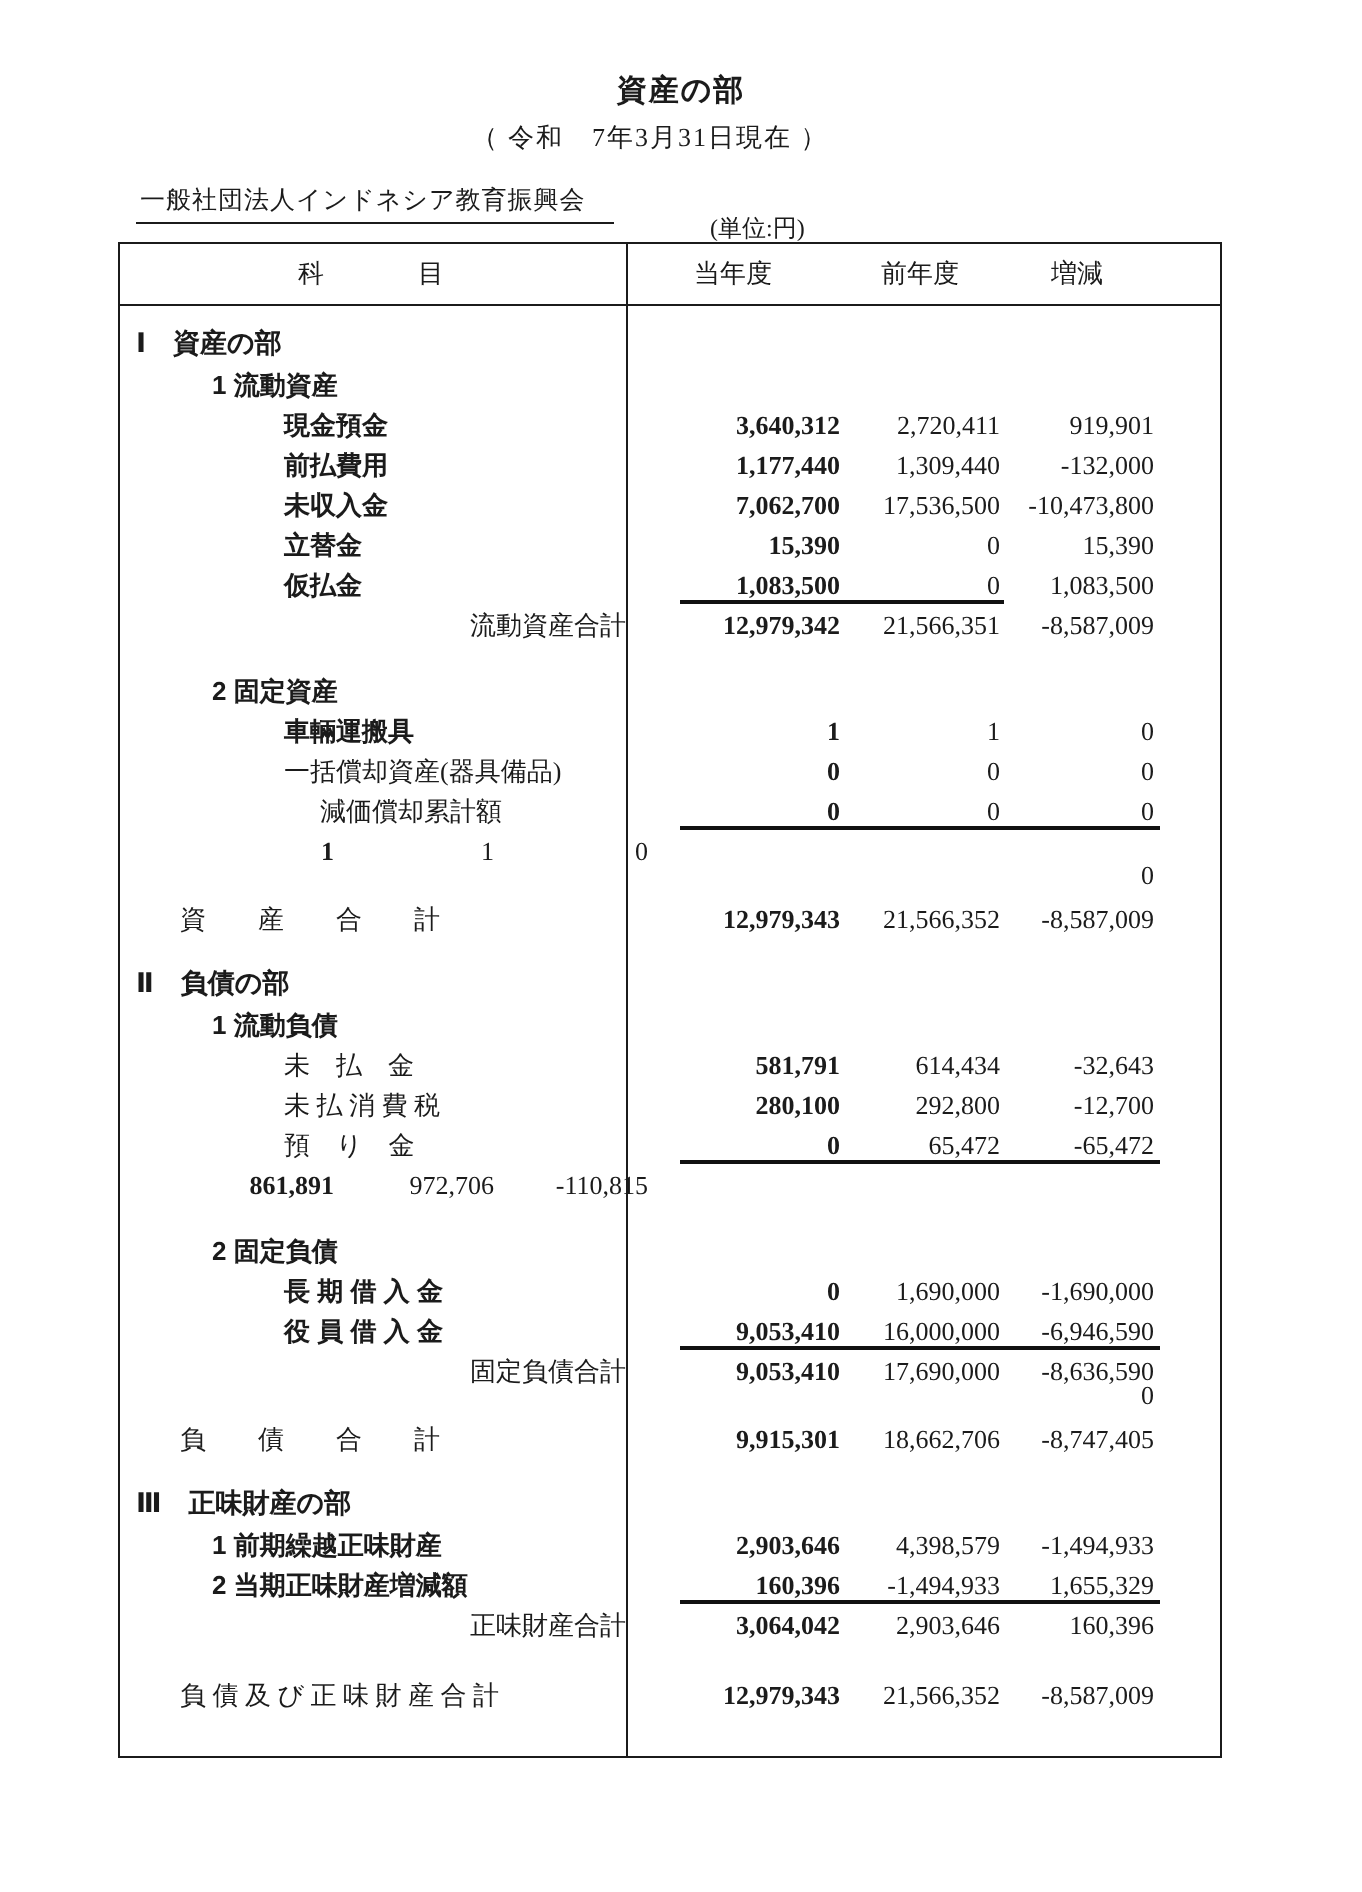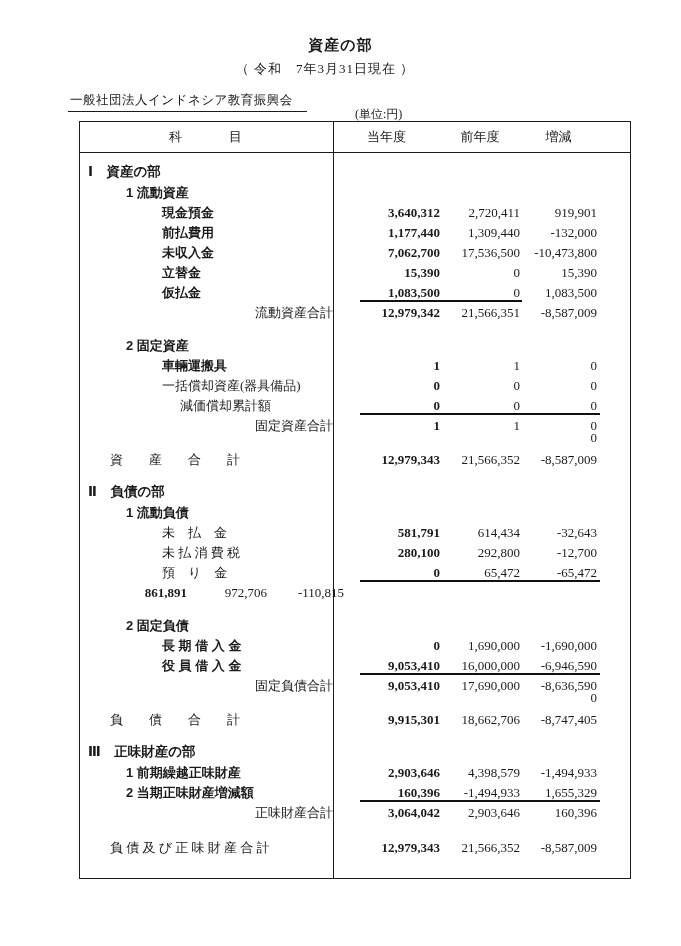--- a/index.html
+++ b/index.html
@@ -28,21 +28,21 @@
     font-size:12.5px;letter-spacing:0.5px;
     border-bottom:1.5px solid #1b1b1b;
     padding:0 14px 2px 2px;
   }
   .unit-label{
     position:absolute;top:106px;left:355px;
     font-size:12px;
   }
 
   .bs-table{
-    position:absolute;top:121px;left:79px;width:552px;
+    position:absolute;top:121px;left:59px;width:552px;
     border:1.6px solid #1b1b1b;
     box-sizing:border-box;
   }
   .col-divider{
     position:absolute;top:0;bottom:0;left:253px;width:1.4px;
     background:#1b1b1b;
   }
   .thead{
     display:flex;height:30px;align-items:center;
     border-bottom:1.4px solid #1b1b1b;
@@ -207,21 +207,20 @@
         <div class="row id">
           <div class="lbl">減価償却累計額</div>
           <div class="vals">
             <div class="v v1">0</div>
             <div class="v v2">0</div>
             <div class="v v3">0</div>
           </div>
           <div class="rule three"></div>
         </div>
         <div class="row total">
-          <div class="lbl">固定資産合計</div>
           <div class="vals">
             <div class="v v1">1</div>
             <div class="v v2">1</div>
             <div class="v v3">0</div>
           </div>
         </div>
         <div class="row zero">
           <div class="lbl"></div>
           <div class="vals">
             <div class="v v1"></div>

